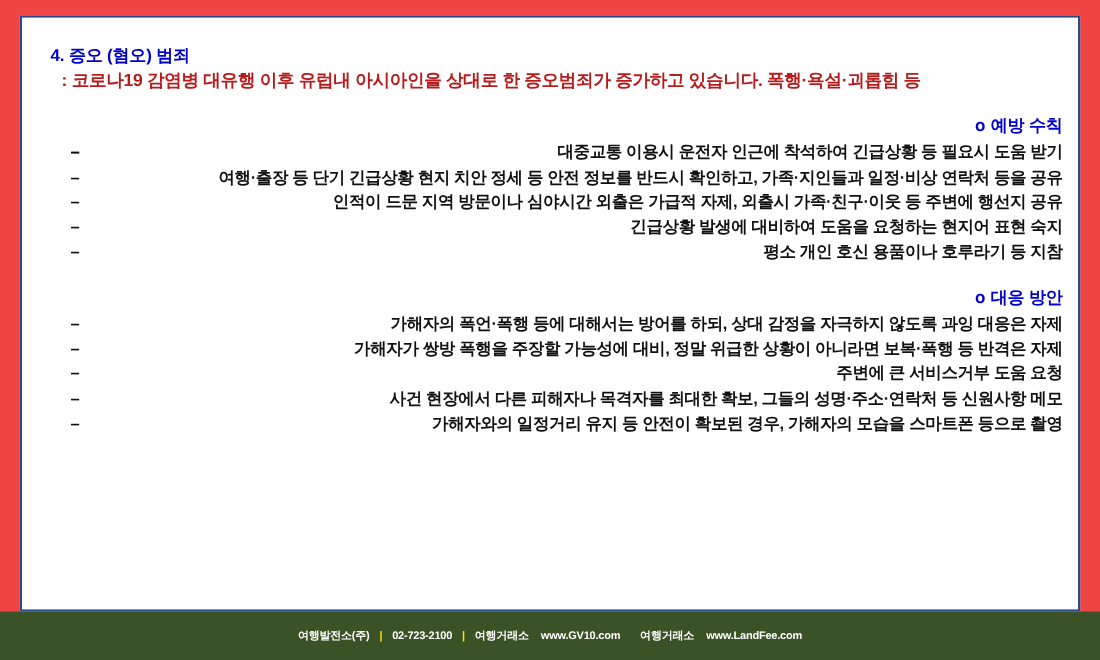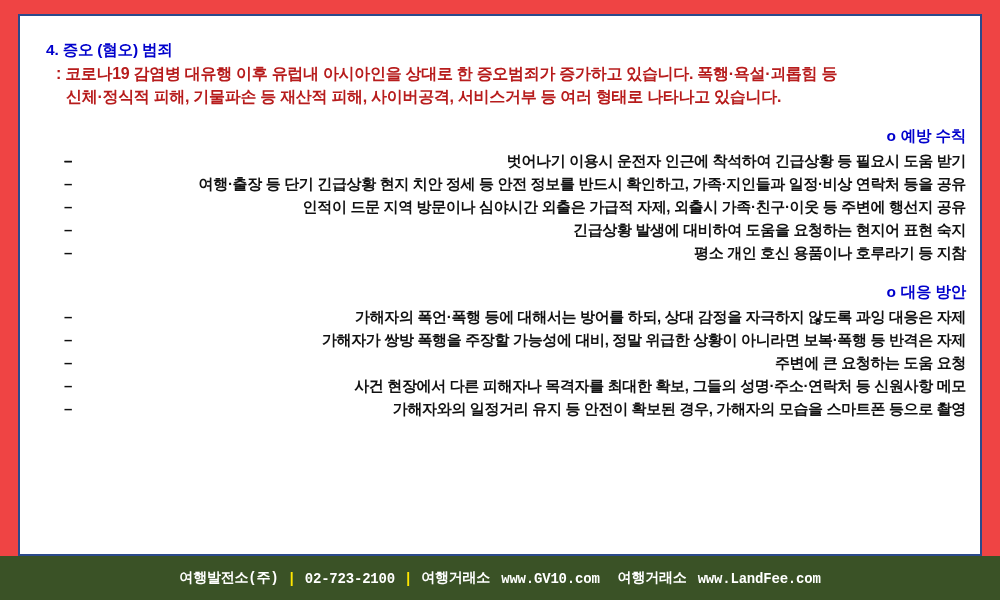--- a/index.html
+++ b/index.html
@@ -109,27 +109,26 @@
     bottom: 0;
     width: 1000px;
     height: 44px;
     background: #3a5226;
     display: flex;
     align-items: center;
     justify-content: center;
   }
   .footer-inner {
     display: flex;
-    align-items: flex-end;
+    align-items: center;
     color: #ffffff;
-    font-size: 14px;
+    font-size: 10px;
     font-weight: bold;
     letter-spacing: -0.2px;
     white-space: nowrap;
-    font-family: Liberation Mono, monospace;
   }
   .footer-inner .fseg { margin: 0 2px; }
   .footer-inner .sep {
     color: #ffe600;
     margin: 0 7px;
     font-weight: bold;
   }
   .footer-inner .gap-wide { margin-left: 16px; }
   .footer-inner .gap-small { margin-left: 9px; }
 </style>
@@ -137,45 +136,44 @@
 <body>
 
 <div class="slide">
 
   <div class="content-panel">
 
     <div class="section-title">4. 증오 (혐오) 범죄</div>
 
     <div class="intro-block">
       <div class="intro-line first">: 코로나19 감염병 대유행 이후 유럽내 아시아인을 상대로 한 증오범죄가 증가하고 있습니다. 폭행·욕설·괴롭힘 등</div>
-      <div class="intro-line cont">신체·정식적 피해, 기물파손 등 재산적 피해, 사이버공격, 서비스거부 등 여러 형태로 나타나고 있습니다.</div>
     </div>
 
     <div class="group">
       <div class="group-heading">
         <span class="bullet-o">o</span><span>예방 수칙</span>
       </div>
       <ul class="bullet-list">
         <li><span class="dash">–</span></li>
-        <li><span class="dash">–</span><span>벗어나기 이용시 운전자 인근에 착석하여 긴급상황 등 필요시 도움 받기</span></li>
+        <li><span class="dash">–</span><span>대중교통 이용시 운전자 인근에 착석하여 긴급상황 등 필요시 도움 받기</span></li>
         <li><span class="dash">–</span><span>여행·출장 등 단기 긴급상황 현지 치안 정세 등 안전 정보를 반드시 확인하고, 가족·지인들과 일정·비상 연락처 등을 공유</span></li>
         <li><span class="dash">–</span><span>인적이 드문 지역 방문이나 심야시간 외출은 가급적 자제, 외출시 가족·친구·이웃 등 주변에 행선지 공유</span></li>
         <li><span class="dash">–</span><span>긴급상황 발생에 대비하여 도움을 요청하는 현지어 표현 숙지</span></li>
         <li><span class="dash">–</span><span>평소 개인 호신 용품이나 호루라기 등 지참</span></li>
       </ul>
     </div>
 
     <div class="group">
       <div class="group-heading">
         <span class="bullet-o">o</span><span>대응 방안</span>
       </div>
       <ul class="bullet-list">
         <li><span class="dash">–</span><span>가해자의 폭언·폭행 등에 대해서는 방어를 하되, 상대 감정을 자극하지 않도록 과잉 대응은 자제</span></li>
         <li><span class="dash">–</span><span>가해자가 쌍방 폭행을 주장할 가능성에 대비, 정말 위급한 상황이 아니라면 보복·폭행 등 반격은 자제</span></li>
-        <li><span class="dash">–</span><span>주변에 큰 요청하는 도움 요청</span></li>
+        <li><span class="dash">–</span><span>주변에 큰 서비스거부 도움 요청</span></li>
         <li><span class="dash">–</span><span>사건 현장에서 다른 피해자나 목격자를 최대한 확보, 그들의 성명·주소·연락처 등 신원사항 메모</span></li>
         <li><span class="dash">–</span><span>가해자와의 일정거리 유지 등 안전이 확보된 경우, 가해자의 모습을 스마트폰 등으로 촬영</span></li>
       </ul>
     </div>
 
   </div>
 
   <div class="footer">
     <div class="footer-inner">
       <span class="fseg">여행발전소(주)</span>

